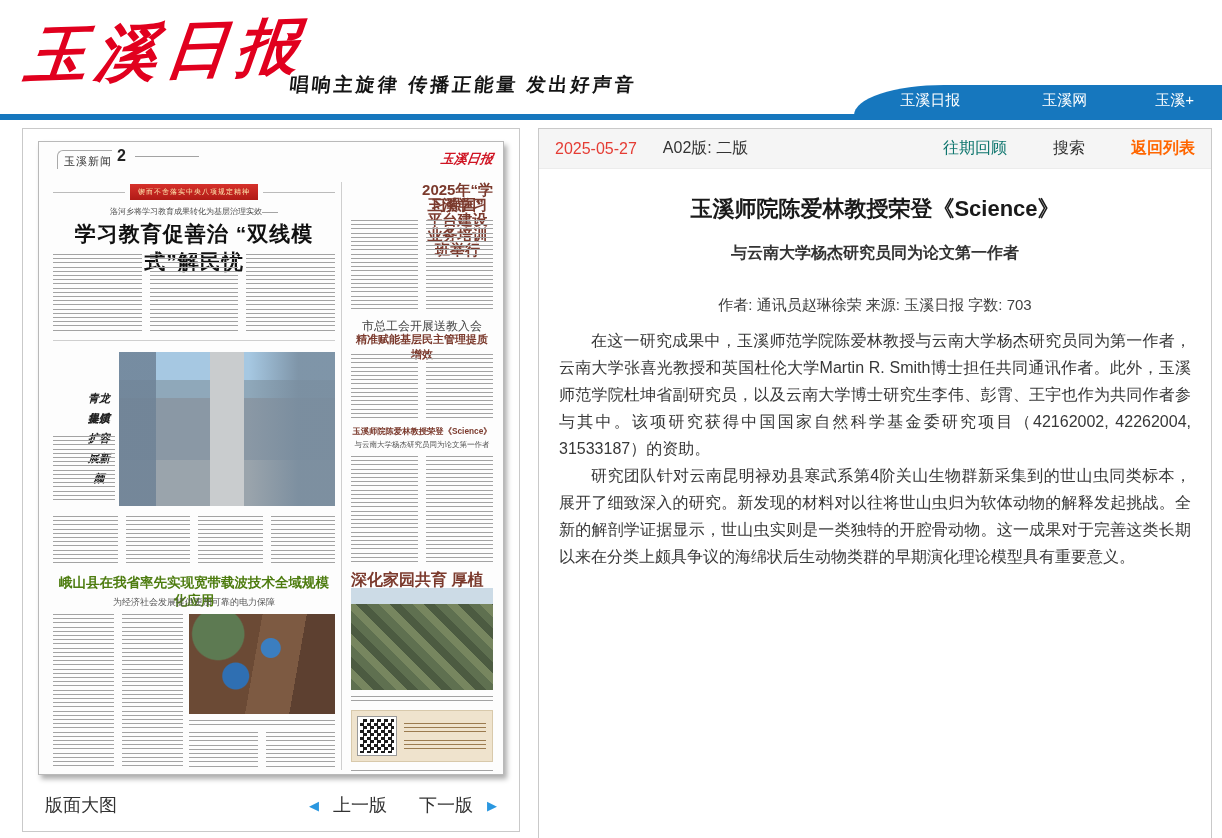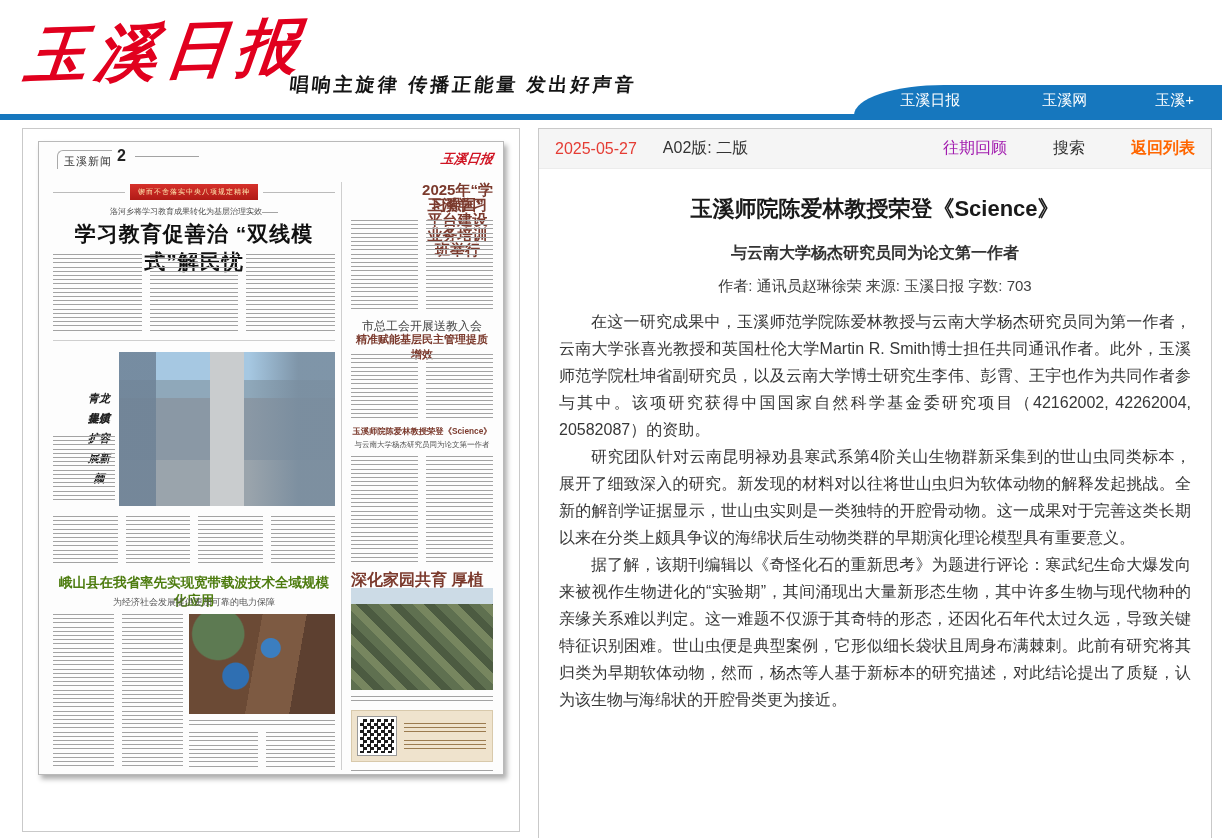--- a/index.html
+++ b/index.html
@@ -112,28 +112,28 @@
   .qr-lines i { position:static; height:9px; }
   .np-foot { left:312px; top:628px; width:142px; height:4px; }
 
   
   .art-panel { position:absolute; left:538px; top:128px; width:674px; height:712px;
                border:1px solid #c9c9c9; background:#fff; }
   .toolbar { height:40px; background:#f5f5f5; border-bottom:1px solid #ececec;
              display:flex; align-items:center; padding:0 16px; font-size:16px; color:#333; }
   .tb-date { color:#e53c34; }
   .tb-edition { margin-left:26px; }
-  .tb-archive { margin-left:auto; color:#a21caf; text-decoration:none; }
+  .tb-archive { margin-left:auto; color:#0f766e; text-decoration:none; }
   .tb-search { margin-left:46px; color:#333; text-decoration:none; }
   .tb-back { margin-left:46px; color:#ff6600; font-weight:bold; text-decoration:none;font-family:Liberation Serif, serif; }
 
   .article { padding:0 20px; }
   .a-title { margin-top:25px; text-align:center; font-size:22px; font-weight:bold; color:#1a1a1a; }
   .a-sub   { margin-top:19px; text-align:center; font-size:16px; color:#333; }
-  .a-meta  { margin-top:13px; text-align:center; font-size:15px; color:#404040; }
+  .a-meta  { margin-top:32px; text-align:center; font-size:15px; color:#404040; }
   .a-body  { margin-top:12px; font-size:16px; line-height:27px; color:#373737;
              text-align:justify; }
   .a-body p { text-indent:2em; }
 </style>
 </head>
 <body>
 
 <div class="page">
 
   <header>
@@ -224,36 +224,44 @@
       <div class="qr-box">
         <span class="qr"></span>
         <span class="qr-lines">
             <i class="ftb"></i>
             <i class="ftb"></i>
           </span>
       </div>
       <div class="np-foot ft"></div>
     </div>
 
+    <div class="viewer-footer">
+      <a href="#" style="color:#333;text-decoration:none;">版面大图</a>
+      <div class="pager">
+        <span class="arrow">◀</span>
+        <a href="#">上一版</a>
+        <a href="#" style="margin-left:18px;">下一版</a>
+        <span class="arrow">▶</span>
+      </div>
+    </div>
   </section>
 
   <section class="art-panel">
     <div class="toolbar">
       <span class="tb-date">2025-05-27</span>
       <span class="tb-edition">A02版: 二版</span>
       <a href="#" class="tb-archive">往期回顾</a>
       <a href="#" class="tb-search">搜索</a>
       <a href="#" class="tb-back">返回列表</a>
     </div>
 
     <div class="article">
       <h1 class="a-title">玉溪师院陈爱林教授荣登《Science》</h1>
       <h2 class="a-sub">与云南大学杨杰研究员同为论文第一作者</h2>
       <div class="a-meta">作者: 通讯员赵琳徐荣 来源: 玉溪日报 字数: 703</div>
       <div class="a-body">
-        <p>在这一研究成果中，玉溪师范学院陈爱林教授与云南大学杨杰研究员同为第一作者，云南大学张喜光教授和英国杜伦大学Martin R. Smith博士担任共同通讯作者。此外，玉溪师范学院杜坤省副研究员，以及云南大学博士研究生李伟、彭霄、王宇也作为共同作者参与其中。该项研究获得中国国家自然科学基金委研究项目（42162002, 42262004, 20582087）的资助。</p>
+        <p>在这一研究成果中，玉溪师范学院陈爱林教授与云南大学杨杰研究员同为第一作者，云南大学张喜光教授和英国杜伦大学Martin R. Smith博士担任共同通讯作者。此外，玉溪师范学院杜坤省副研究员，以及云南大学博士研究生李伟、彭霄、王宇也作为共同作者参与其中。该项研究获得中国国家自然科学基金委研究项目（42162002, 42262004, 31533187）的资助。</p>
         <p>研究团队针对云南昆明禄劝县寒武系第4阶关山生物群新采集到的世山虫同类标本，展开了细致深入的研究。新发现的材料对以往将世山虫归为软体动物的解释发起挑战。全新的解剖学证据显示，世山虫实则是一类独特的开腔骨动物。这一成果对于完善这类长期以来在分类上颇具争议的海绵状后生动物类群的早期演化理论模型具有重要意义。</p>
-        <p>据了解，该期刊编辑以《奇怪化石的重新思考》为题进行评论：寒武纪生命大爆发向来被视作生物进化的“实验期”，其间涌现出大量新形态生物，其中许多生物与现代物种的亲缘关系难以判定。这一难题不仅源于其奇特的形态，还因化石年代太过久远，导致关键特征识别困难。世山虫便是典型案例，它形似细长袋状且周身布满棘刺。此前有研究将其归类为早期软体动物，然而，杨杰等人基于新标本的研究描述，对此结论提出了质疑，认为该生物与海绵状的开腔骨类更为接近。</p>
       </div>
     </div>
   </section>
 
 </div>
 
 </body></html>

